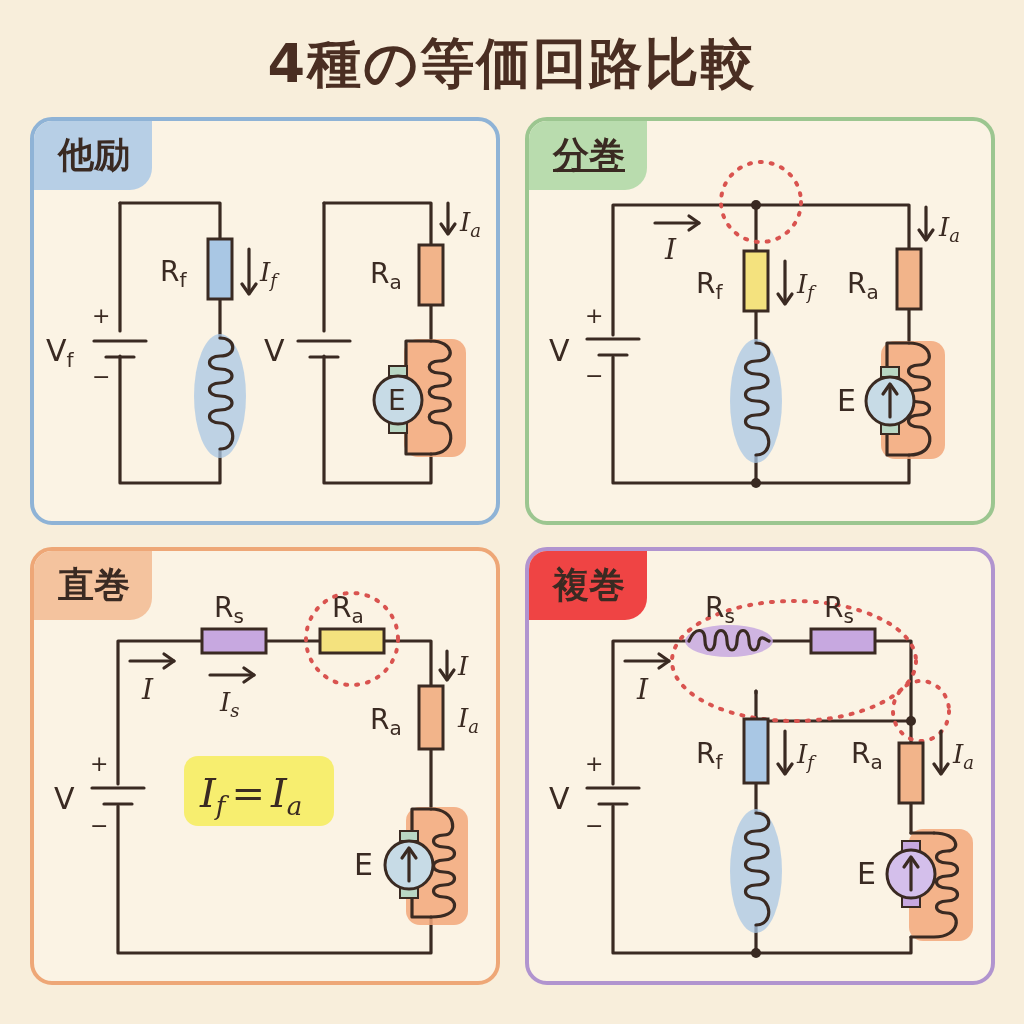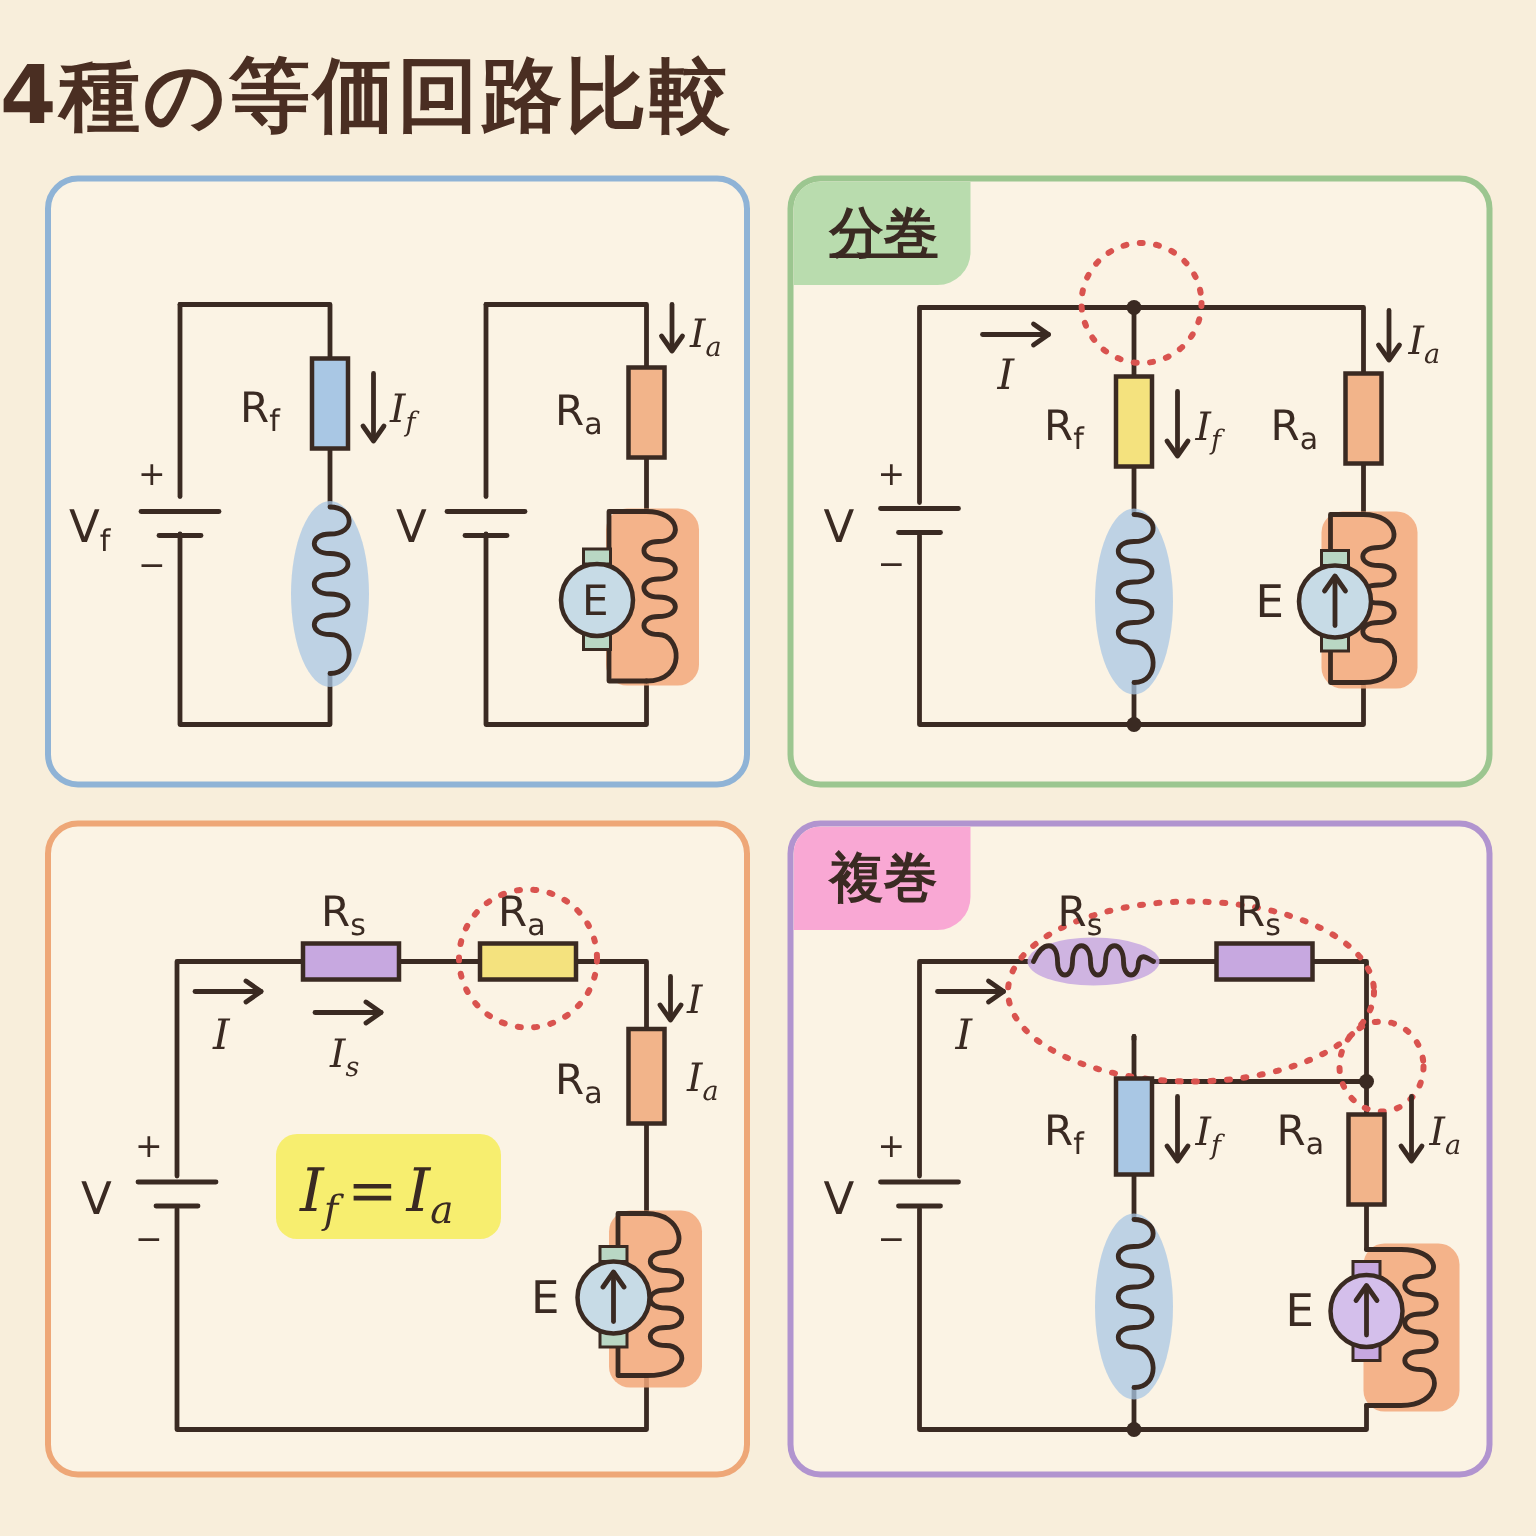--- a/index.html
+++ b/index.html
@@ -1,31 +1,32 @@
 <!DOCTYPE html>
 <html><head>
 <meta charset="utf-8">
 <style>
   html,body{margin:0;padding:0;}
   body{width:1024px;height:1024px;background:#f8eedb;font-family:"DejaVu Sans",sans-serif;position:relative;overflow:hidden;}
-  .title{position:absolute;left:0;top:28px;width:1024px;font-size:54px;font-weight:bold;color:#4a2e22;letter-spacing:2px;}
+  .title{position:absolute;left:0;top:28px;width:1024px;text-align:center;font-size:54px;font-weight:bold;color:#4a2e22;letter-spacing:2px;}
   .panel{position:absolute;border-radius:22px;border:4px solid;background:#fbf3e4;overflow:hidden;}
   .tag{position:absolute;left:0;top:0;padding:10px 22px 10px 24px;border-bottom-right-radius:22px;font-size:36px;font-weight:bold;color:#3a2a22;}
   svg{position:absolute;left:0;top:0;}
   .lbl{font-family:"DejaVu Sans",sans-serif;fill:#3a2a22;}
   .ital{font-family:"DejaVu Serif",serif;font-style:italic;fill:#3a2a22;}
   .w{stroke:#3a2a22;stroke-width:3.2;fill:none;stroke-linecap:round;stroke-linejoin:round;}
   .dot{stroke:#d9534f;stroke-width:4;fill:none;stroke-dasharray:2 9;stroke-linecap:round;}
 </style>
 </head>
 <body>
 
 <div class="title">4種の等価回路比較</div>
 
 <div class="panel" style="left:30px;top:117px;width:462px;height:400px;border-color:#8fb3d6;">
+  <div class="tag" style="background:#b7cfe6;">他励</div>
   <svg width="462" height="400">
 
     <g>
       <path class="w" d="M86 82 H186 V118"></path>
       <path class="w" d="M186 178 V217"></path>
       <path class="w" d="M186 328 V362 H86 V235"></path>
       <path class="w" d="M86 210 V82"></path>
     </g>
     <g>
       <line class="w" x1="60" y1="220" x2="112" y2="220"></line>
@@ -122,20 +123,21 @@
     <circle cx="361" cy="280" r="24" fill="#c7dbe6" stroke="#3a2a22" stroke-width="3"></circle>
     <g>
       <line class="w" x1="361" y1="296" x2="361" y2="264"></line>
       <path class="w" d="M354 273 L361 263 L368 273"></path>
     </g>
     <text class="lbl" x="308" y="290" font-size="30">E</text>
   </svg>
 </div>
 
 <div class="panel" style="left:30px;top:547px;width:462px;height:430px;border-color:#eea777;">
+  <div class="tag" style="background:#f4c39e;">直巻</div>
   <svg width="462" height="430">
     <g>
       <path class="w" d="M84 233 V90 H168"></path>
       <path class="w" d="M232 90 H286"></path>
       <path class="w" d="M350 90 H397 V135"></path>
       <path class="w" d="M397 198 V258"></path>
       <path class="w" d="M84 255 V402 H397 V366"></path>
     </g>
     <rect x="168" y="78" width="64" height="24" fill="#c7a8e0" stroke="#3a2a22" stroke-width="3"></rect>
     <text class="lbl" x="180" y="66" font-size="28"><tspan>R</tspan><tspan font-size="20" dy="6">s</tspan></text>
@@ -177,21 +179,21 @@
     <circle cx="375" cy="314" r="24" fill="#c7dbe6" stroke="#3a2a22" stroke-width="3"></circle>
     <g>
       <line class="w" x1="375" y1="330" x2="375" y2="298"></line>
       <path class="w" d="M368 307 L375 297 L382 307"></path>
     </g>
     <text class="lbl" x="320" y="324" font-size="30">E</text>
   </svg>
 </div>
 
 <div class="panel" style="left:525px;top:547px;width:462px;height:430px;border-color:#b194cf;">
-  <div class="tag" style="background:#f9a8d4;">複巻</div>
+  <div class="tag" style="background:#ef4444;">複巻</div>
   <svg width="462" height="430">
     <g>
       <path class="w" d="M84 233 V90 H160"></path>
       <path class="w" d="M240 90 H282"></path>
       <path class="w" d="M346 90 H382 V170"></path>
       <path class="w" d="M227 170 H382"></path>
       <path class="w" d="M227 170 V166"></path>
       <path class="w" d="M227 170 V170 M227 170 V168"></path>
       <path class="w" d="M227 168 V168"></path>
       <path class="w" d="M227 140 V170"></path>

